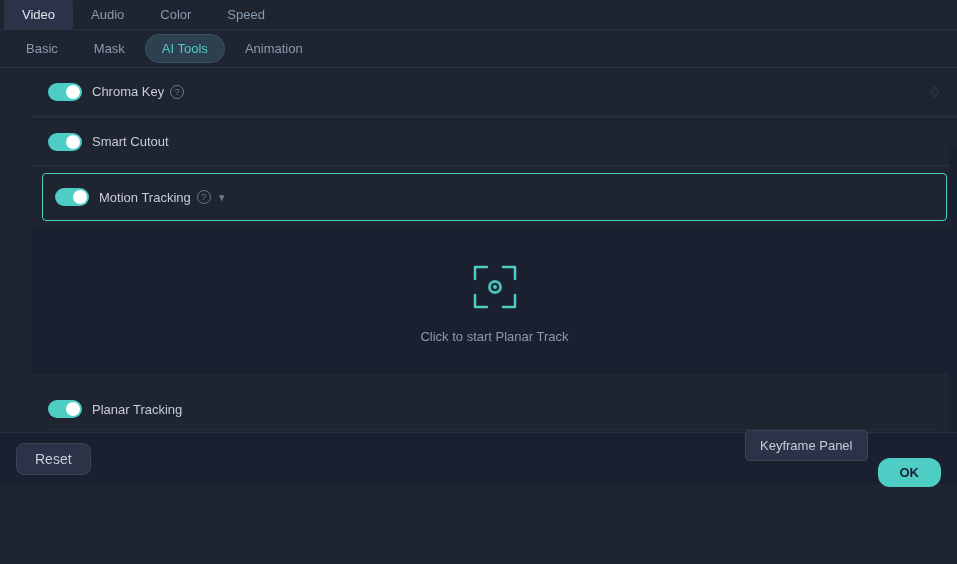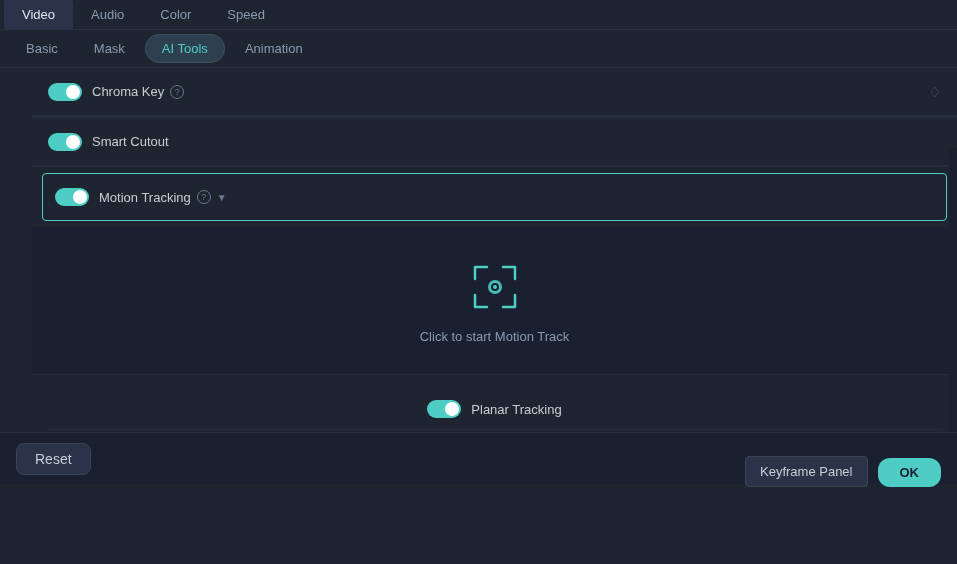--- a/index.html
+++ b/index.html
@@ -202,21 +202,21 @@
       border: 1px solid #3a4455;
       color: #c8cdd6;
       padding: 7px 18px;
       border-radius: 8px;
       cursor: pointer;
       font-size: 14px;
     }
     .bottom-right {
       display: flex;
       gap: 10px;
-      align-items: flex-end;
+      align-items: flex-start;
     }
     .keyframe-btn {
       background: #2a3348;
       border: 1px solid #3a4455;
       color: #c8cdd6;
       padding: 7px 14px;
       border-radius: 4px;
       cursor: pointer;
       font-size: 13px;
     }
@@ -325,28 +325,28 @@
         <path d="M8 20 L8 8 L20 8" stroke="#4ecdc4" stroke-width="2.5" stroke-linecap="round" stroke-linejoin="round" fill="none"></path>
         <path d="M36 8 L48 8 L48 20" stroke="#4ecdc4" stroke-width="2.5" stroke-linecap="round" stroke-linejoin="round" fill="none"></path>
         <path d="M8 36 L8 48 L20 48" stroke="#4ecdc4" stroke-width="2.5" stroke-linecap="round" stroke-linejoin="round" fill="none"></path>
         <path d="M36 48 L48 48 L48 36" stroke="#4ecdc4" stroke-width="2.5" stroke-linecap="round" stroke-linejoin="round" fill="none"></path>
 
         <circle cx="28" cy="28" r="7" fill="#4ecdc4" opacity="0.9"></circle>
         <circle cx="28" cy="28" r="4" fill="#1a2030"></circle>
         <circle cx="28" cy="28" r="2" fill="#4ecdc4"></circle>
       </svg>
     </div>
-    <div class="motion-track-label">Click to start Motion Track</div>
+    <div class="motion-track-label">Click to start Planar Track</div>
   </div>
 
   <div class="separator"></div>
 
   <div class="bottom-section">
 
-    <div class="feature-row" style="padding:10px 0; height:40px;justify-content:center;">
+    <div class="feature-row" style="padding:10px 0; height:40px;">
       <div class="toggle">
         <div class="toggle-track on"></div>
         <div class="toggle-thumb" style="left:18px;"></div>
       </div>
       <div class="label">
         <span>Planar Tracking</span>
       </div>
     </div>
 
     <div class="separator"></div>

